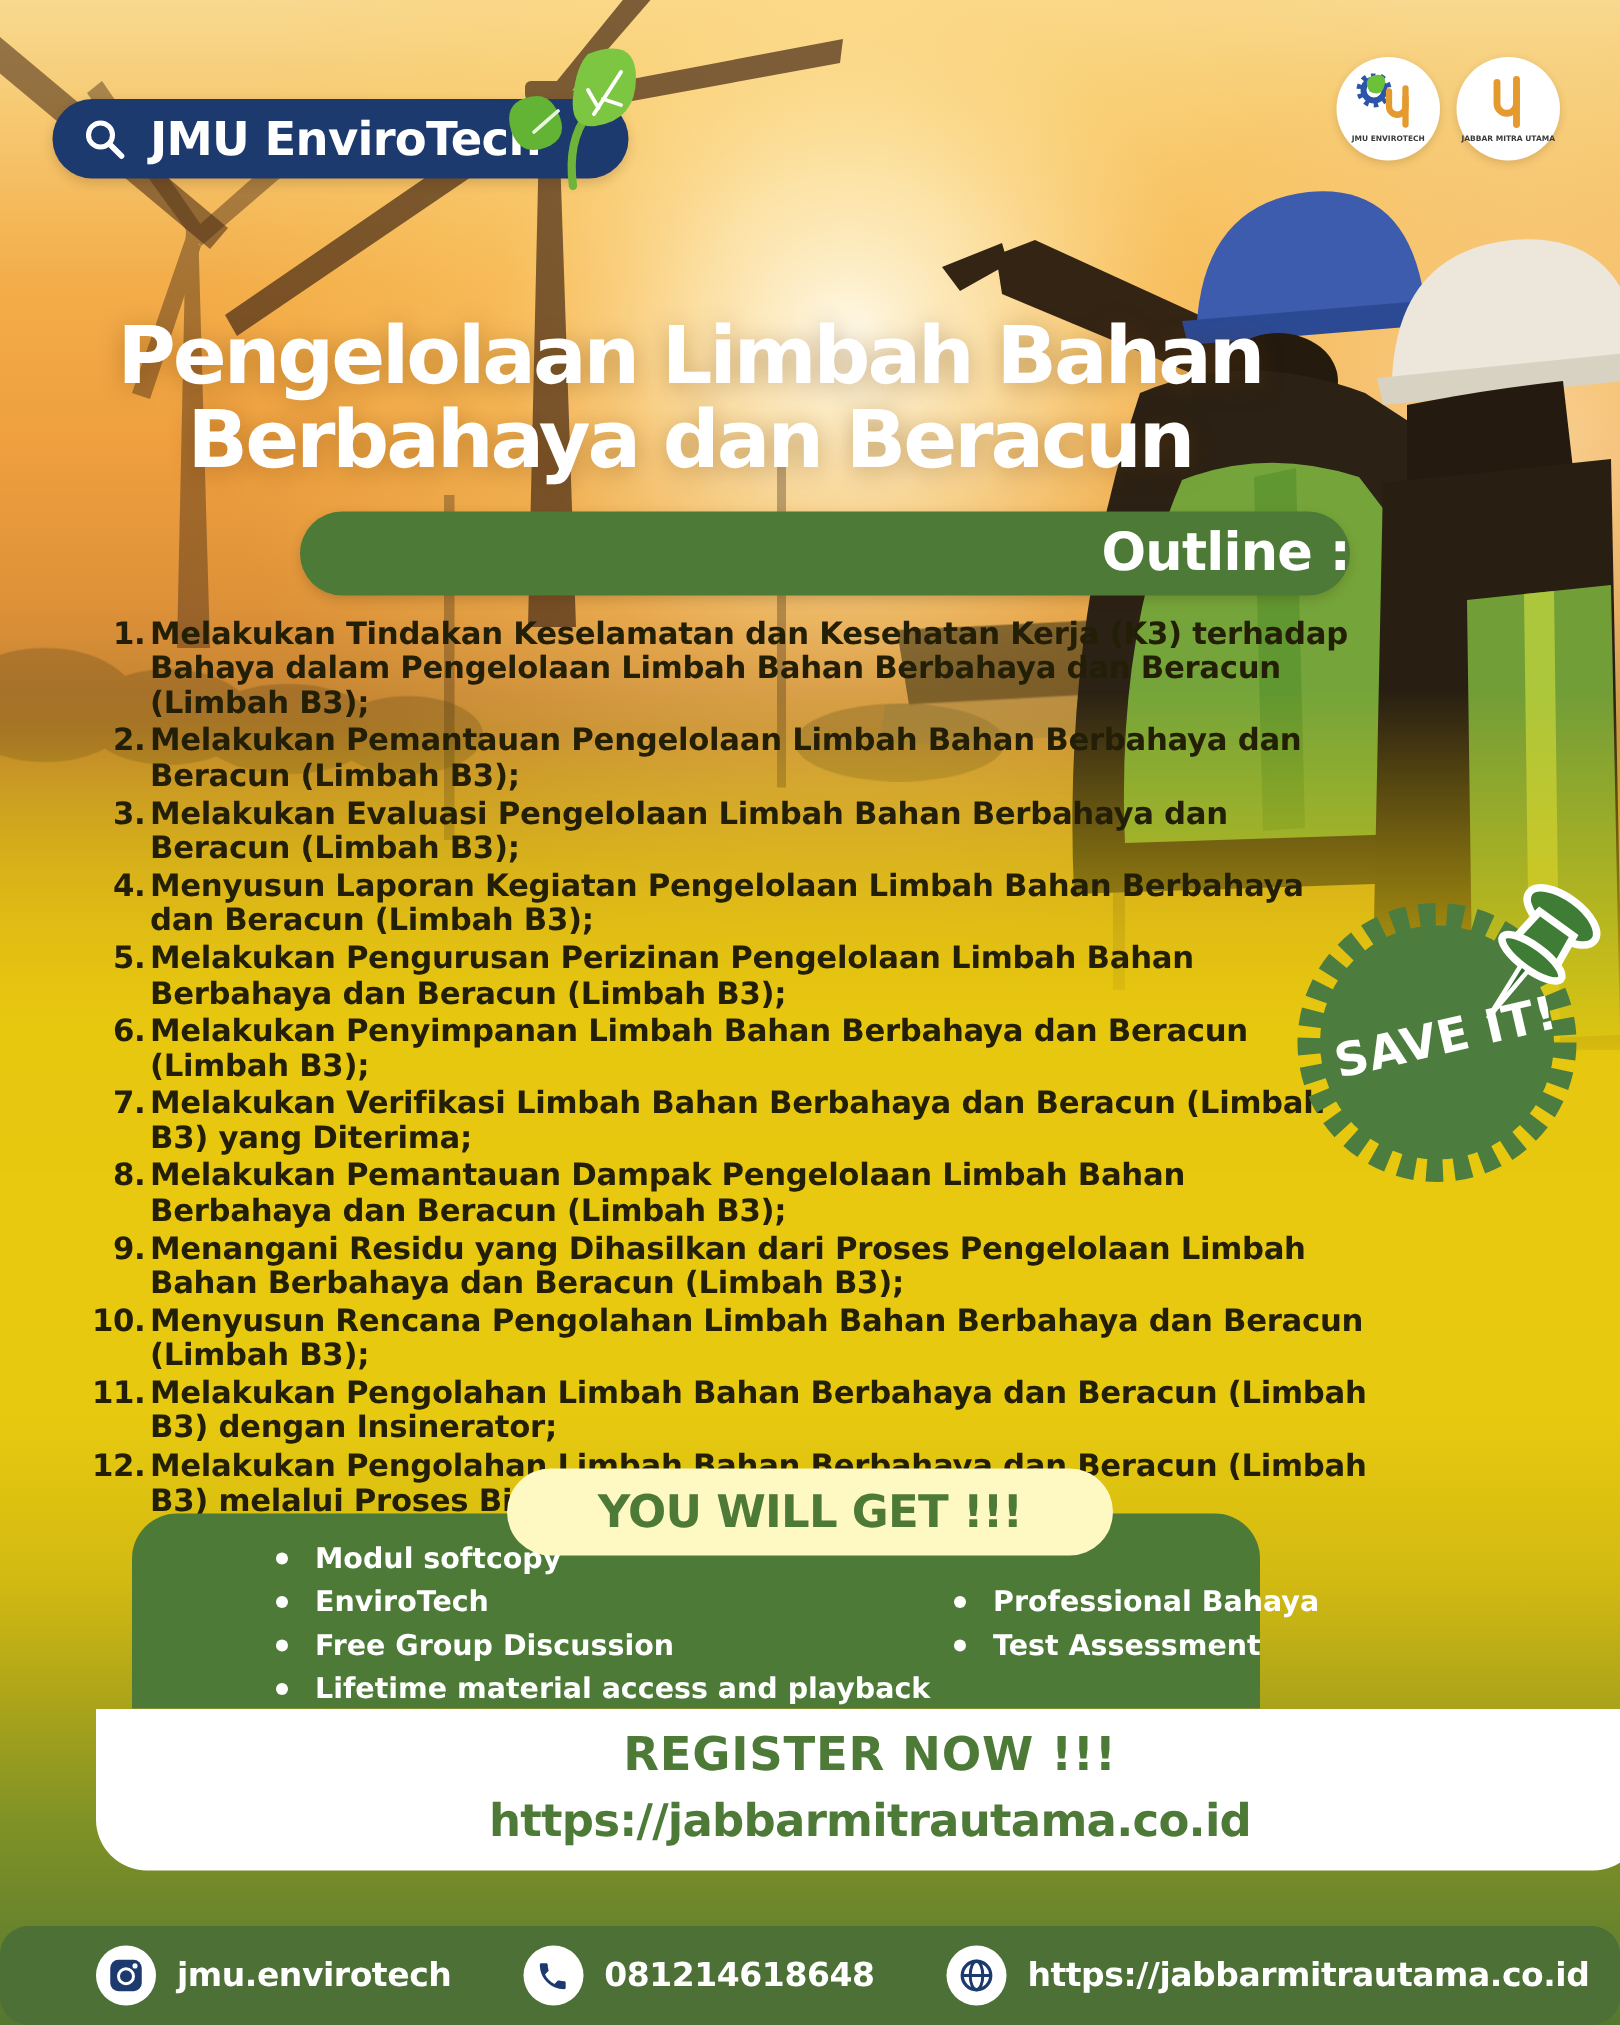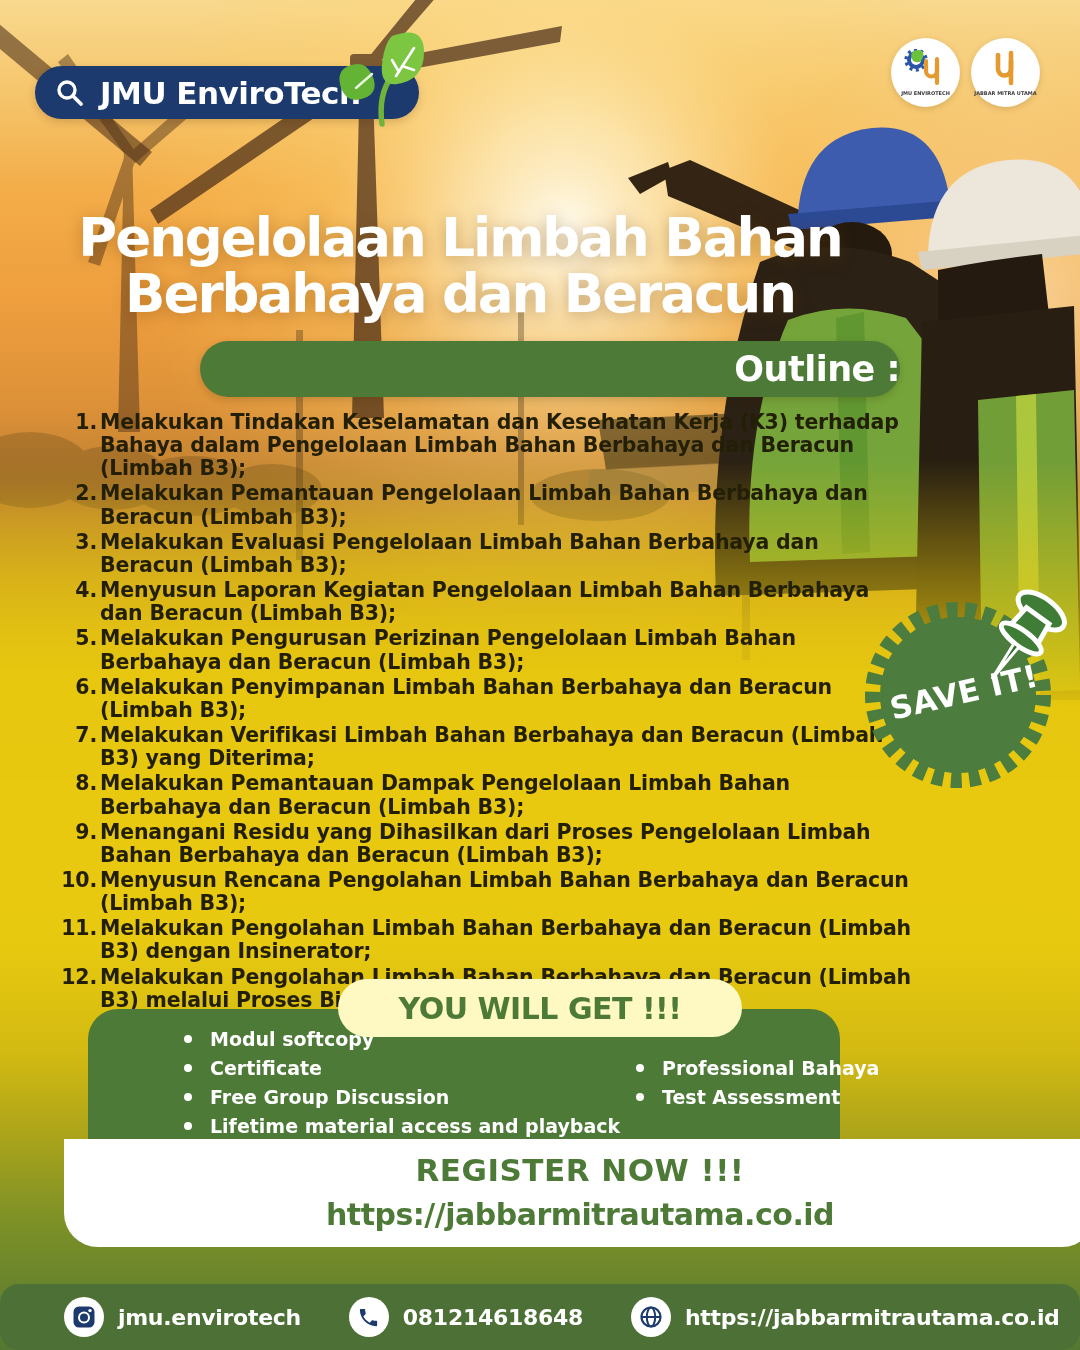--- a/index.html
+++ b/index.html
@@ -240,21 +240,21 @@
     </svg>
     <div class="badge-text">SAVE IT!</div>
   </div>
 
   <div class="benefits-pill">
     <span>YOU WILL GET !!!</span>
   </div>
   <div class="benefits-box">
     <ul class="benefit-list benefit-left">
         <li>Modul softcopy</li>
-        <li>Certificate</li>
+        <li>EnviroTech</li>
         <li>Free Group Discussion</li>
         <li>Lifetime material access and playback</li>
       </ul>
     <div class="benefit-divider"></div>
     <ul class="benefit-list benefit-right">
         <li>Professional Bahaya</li>
         <li>Test Assessment</li>
       </ul>
   </div>
 

